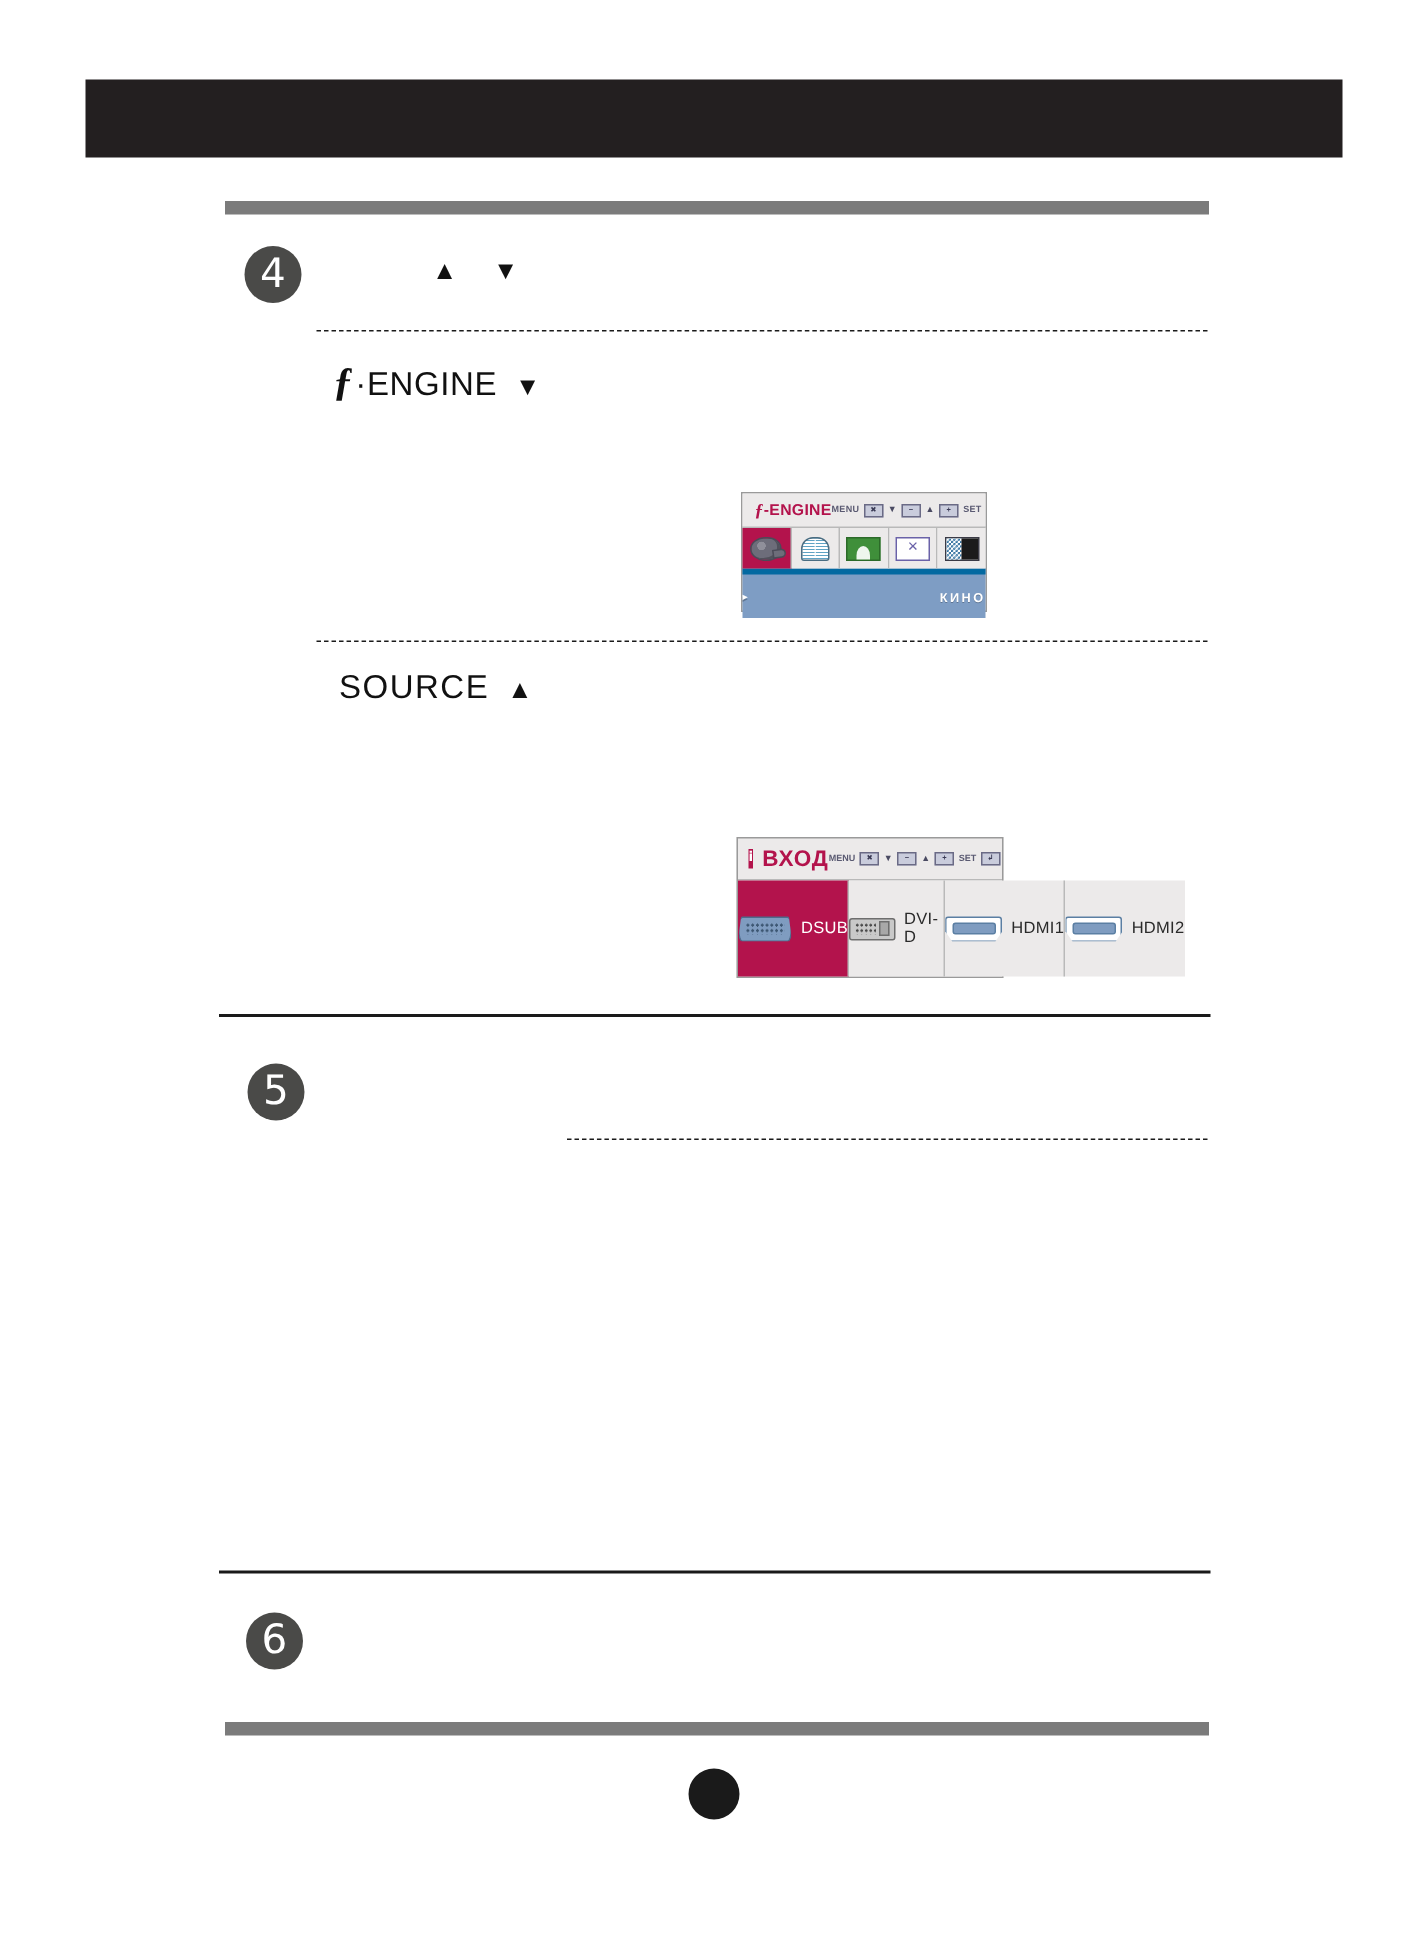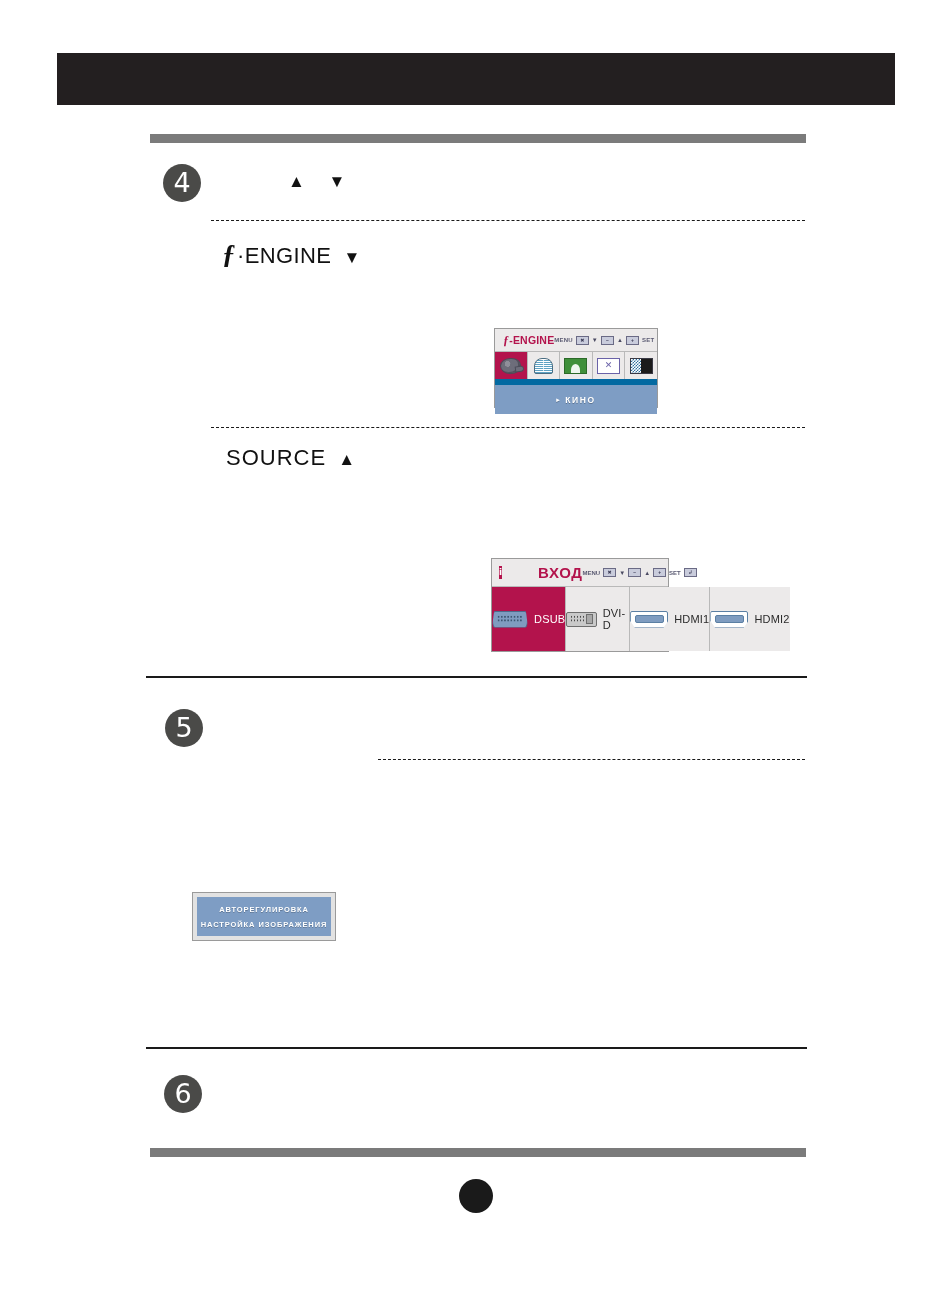--- a/index.html
+++ b/index.html
@@ -164,22 +164,22 @@
   .ic-demo i:first-child{
     background-image:
       linear-gradient(45deg,#2f6f9e 25%,transparent 25%,transparent 75%,#2f6f9e 75%),
       linear-gradient(45deg,#2f6f9e 25%,#ffffff 25%,#ffffff 75%,#2f6f9e 75%);
     background-size:3px 3px;background-position:0 0,1.5px 1.5px;
   }
   .ic-demo i:last-child{background:#1b1b1b;}
 
   .fe-footer{
     height:29px;background:#7e9dc4;
-    border-top:6px solid #0369a1;
-    display:flex;align-items:center;justify-content:center;
+    border-top:4px solid #0369a1;
+    display:flex;align-items:center;justify-content:space-between;
   }
   .fe-footer span{
     color:#ffffff;font-size:8.5px;font-weight:bold;letter-spacing:1.6px;
     text-shadow:0 1px 0 rgba(0,0,0,.25);
   }
   .fe-footer .arrowlet{font-size:7px;margin-right:4px;}
 
   
   .osd-source{
     position:absolute;left:491px;top:558px;width:178px;height:94px;
@@ -187,21 +187,21 @@
   }
   .src-top{
     height:28px;display:flex;align-items:center;padding:0 6px 0 7px;
     box-sizing:border-box;border-bottom:1px solid #b9b9b9;
   }
   .src-badge{
     width:11px;height:13px;background:#b3134c;color:#ffffff;
     font-size:9px;font-weight:bold;line-height:13px;text-align:center;
     margin-right:6px;font-family:"DejaVu Sans",sans-serif;
   }
-  .src-title{color:#b3134c;font-size:15px;font-weight:bold;letter-spacing:.6px;margin-left:30px;}
+  .src-title{color:#b3134c;font-size:15px;font-weight:bold;letter-spacing:.6px;}
   .src-hints{
     margin-left:auto;display:flex;align-items:center;gap:3px;
     color:#5a5a72;font-size:6px;font-weight:bold;
   }
 
   .src-cells{display:flex;height:64px;}
   .src-cell{
     flex:1;border-right:1px solid #b9b9b9;background:#eceaea;
     display:flex;align-items:center;justify-content:center;
     gap:6px;
@@ -389,24 +389,18 @@
         <span class="conn-hdmi">
             <i></i>
           </span>
         <span class="cap">HDMI2</span>
       </div>
     </div>
   </div>
 
   <div class="step-num s5">5</div>
 
-  <div class="osd-auto">
-    <div class="inner">
-      <span class="ln">АВТОРЕГУЛИРОВКА</span>
-      <span class="ln">НАСТРОЙКА ИЗОБРАЖЕНИЯ</span>
-    </div>
-  </div>
 
   <div class="step-num s6">6</div>
 
   <div class="page-bullet"></div>
 
 </div>
 
 </body></html>

